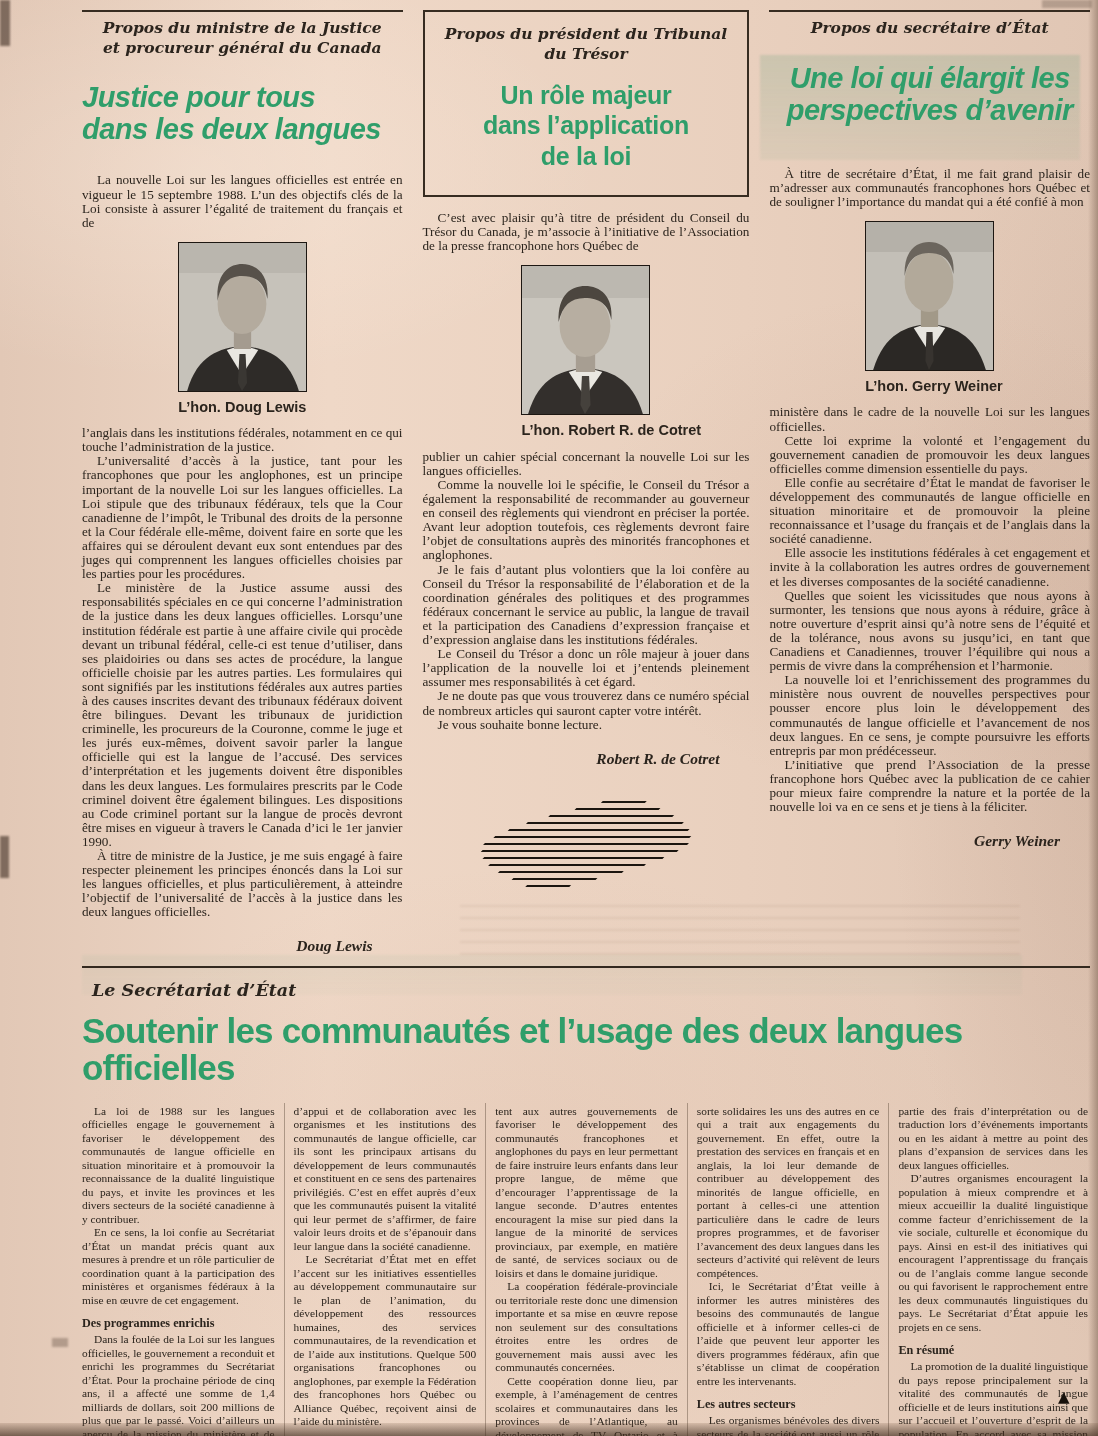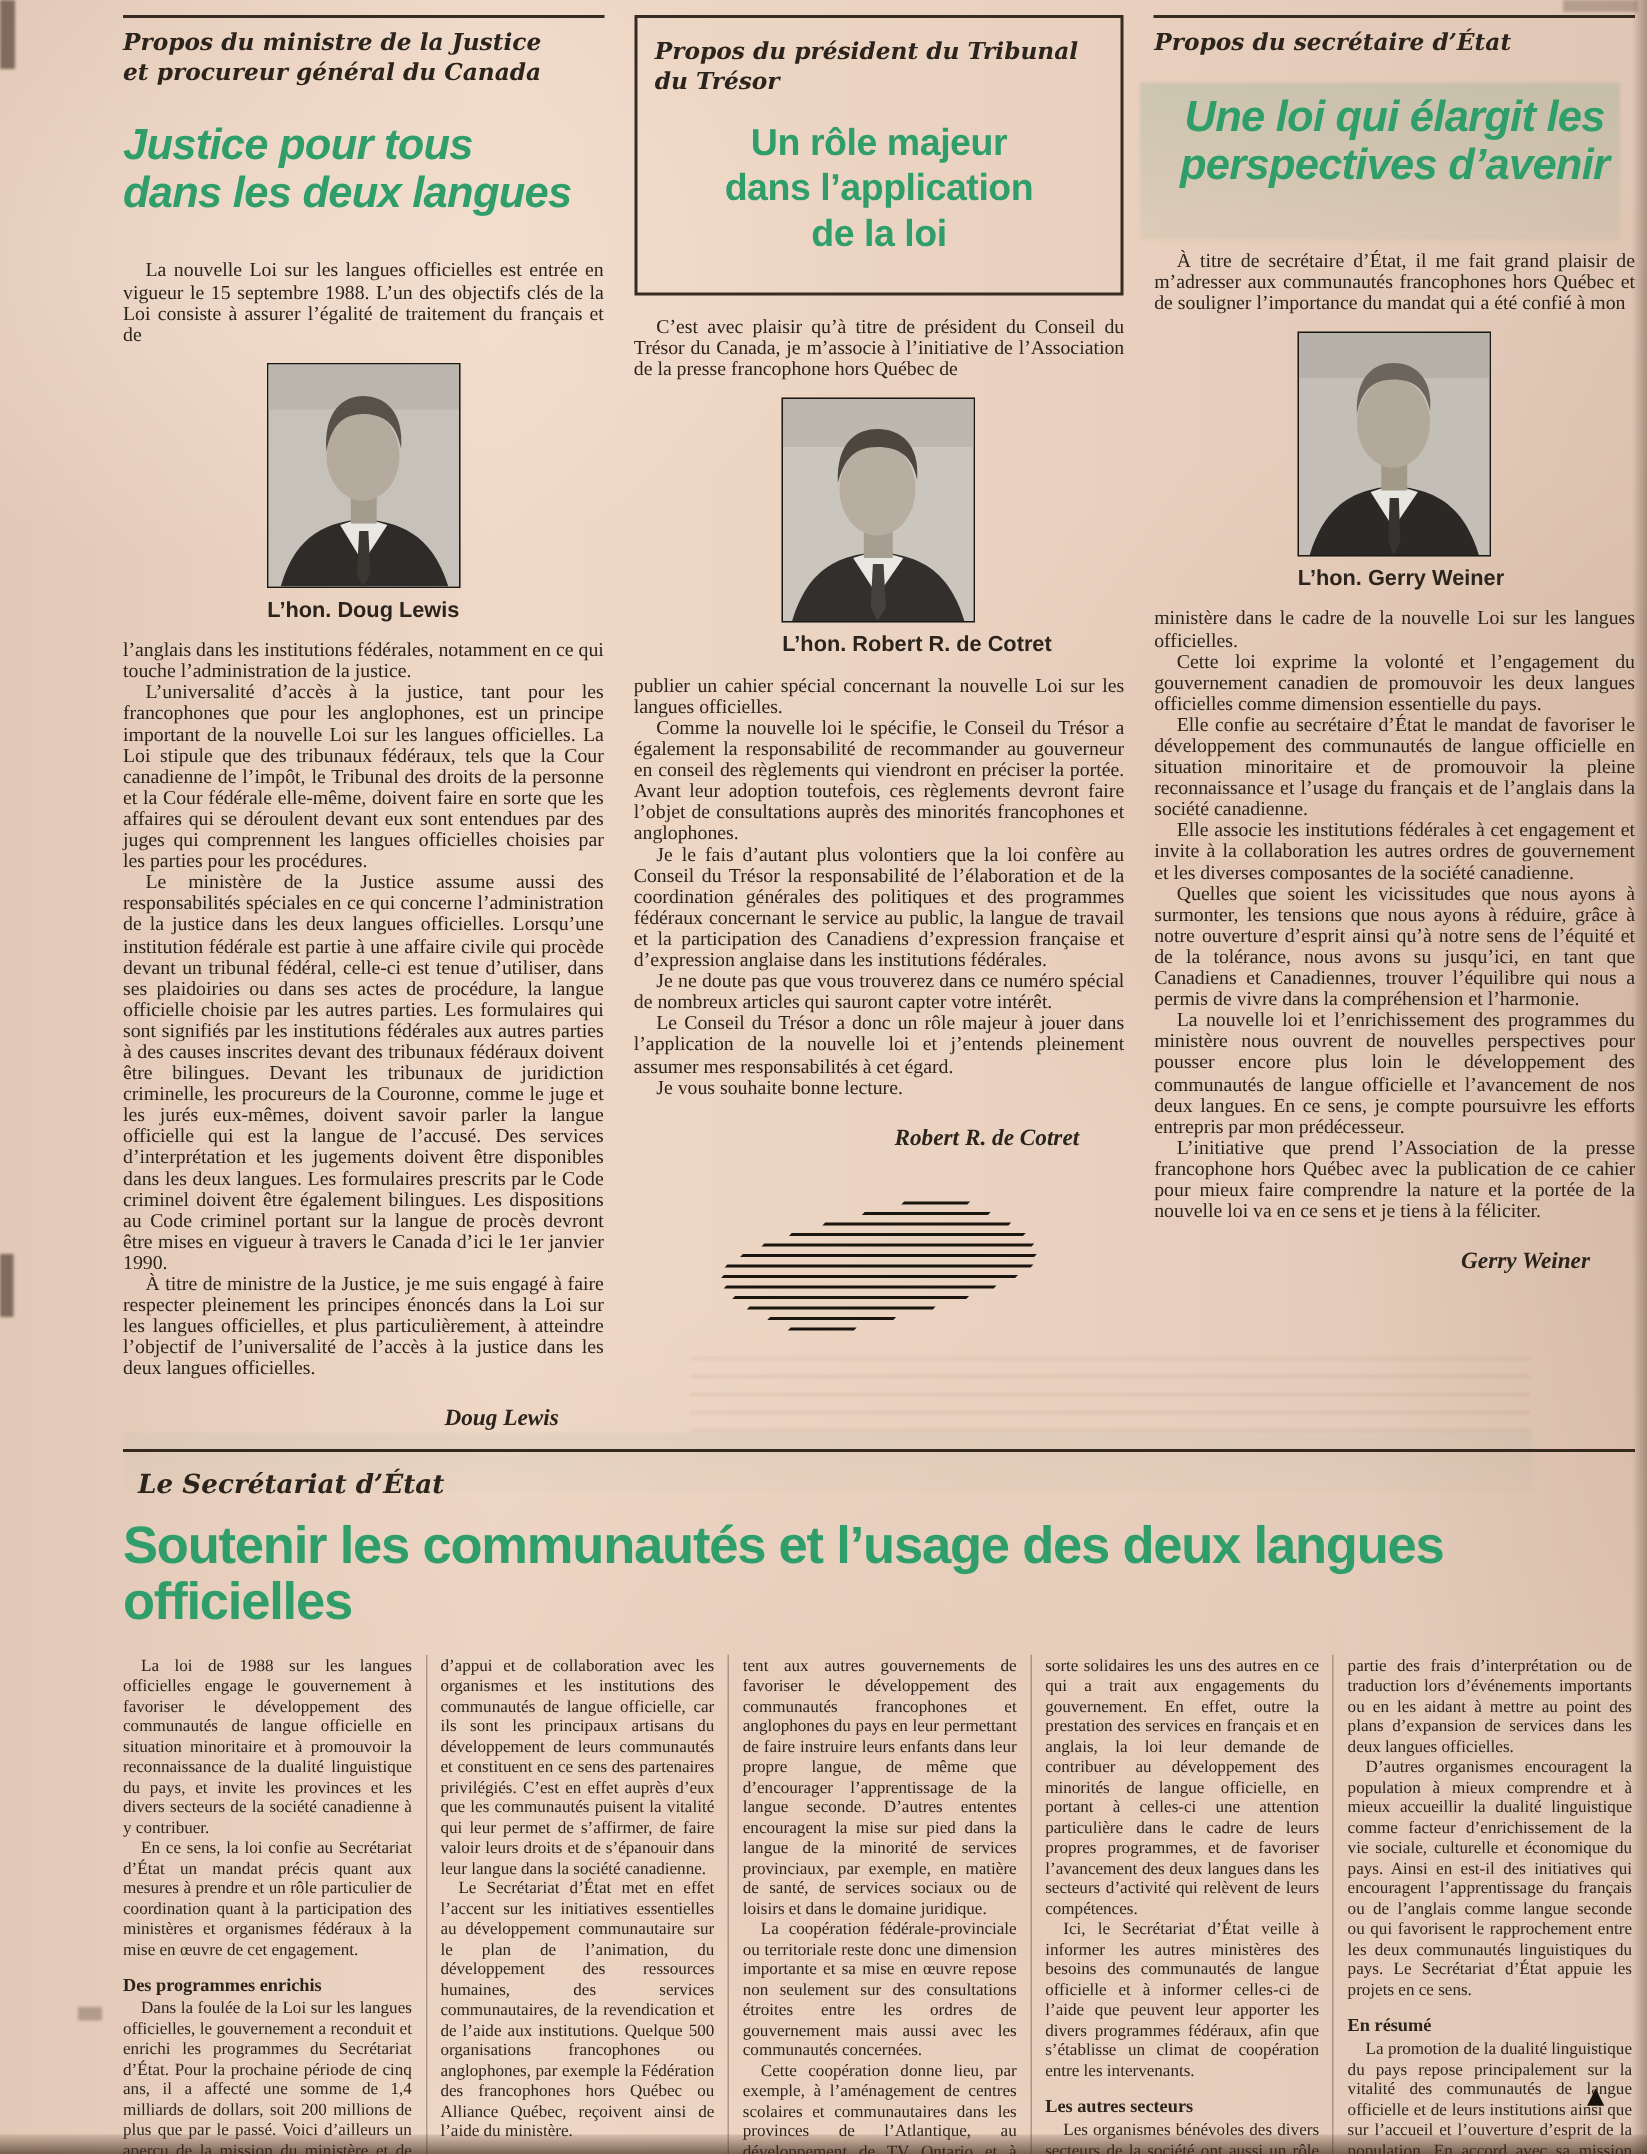--- a/index.html
+++ b/index.html
@@ -19,21 +19,21 @@
       radial-gradient(ellipse 300px 900px at 100% 50%, rgba(150,110,90,.14), transparent 70%),
       linear-gradient(90deg,#e2c8b6,#efd8c7 30%,#e9d0be 68%,#e0c6b4);
     font-family:"Liberation Serif", serif;
   }
   .content{position:absolute; left:82px; right:8px; top:10px;}
 
   
   .top-grid{display:grid; grid-template-columns:1fr 1.02fr 1fr; gap:0 20px;}
   .kicker{
     font:italic bold 15.5px/1.28 "DejaVu Serif", serif;
-    white-space:pre-line; padding-top:6px;
+    white-space:pre-line; padding-top:6px;text-align:center;
   }
   .ruled-top{border-top:2px solid #372c21;}
   .headline{
     color:var(--green); font-family:"Liberation Sans", sans-serif;
     font-weight:bold; white-space:pre-line; letter-spacing:-.5px;
   }
   .hl-left{font-style:italic; font-size:29px; line-height:1.1; margin:24px 0 28px;}
   .hl-right{font-style:italic; font-size:29px; line-height:1.12; margin:24px 0 40px;text-align:center;}
   .center-box{border:2px solid #372c21; padding:6px 12px 24px; margin-bottom:14px;}
   .hl-center{font-size:25px; line-height:1.22; text-align:center; margin-top:16px; letter-spacing:-.3px;}
@@ -154,22 +154,22 @@
             <rect x="53" y="85" width="19" height="21" fill="#a79e92"></rect>
             <ellipse cx="62" cy="60" rx="25" ry="31" fill="#b7aea1"></ellipse>
             <path d="M36,56 C35,28 49,20 62,20 C77,20 90,30 88,54 C85,38 76,32 62,32 C47,32 40,40 36,56 Z" fill="#4c463f"></path>
           </svg>
           <figcaption>L’hon. Robert R. de Cotret</figcaption>
         </figure>
         <div class="article-body">
             <p class="cont">publier un cahier spécial concernant la nouvelle Loi sur les langues officielles.</p>
             <p>Comme la nouvelle loi le spécifie, le Conseil du Trésor a également la responsabilité de recommander au gouverneur en conseil des règlements qui viendront en préciser la portée.  Avant leur adoption toutefois, ces règlements devront faire l’objet de consultations auprès des minorités francophones et anglophones.</p>
             <p>Je le fais d’autant plus volontiers que la loi confère au Conseil du Trésor la responsabilité de l’élaboration et de la coordination générales des politiques et des programmes fédéraux concernant le service au public, la langue de travail et la participation des Canadiens d’expression française et d’expression anglaise dans les institutions fédérales.</p>
+            <p>Le Conseil du Trésor a donc un rôle majeur à jouer dans l’application de la nouvelle loi et j’entends pleinement assumer mes responsabilités à cet égard.</p>
             <p>Je ne doute pas que vous trouverez dans ce numéro spécial de nombreux articles qui sauront capter votre intérêt.</p>
-            <p>Le Conseil du Trésor a donc un rôle majeur à jouer dans l’application de la nouvelle loi et j’entends pleinement assumer mes responsabilités à cet égard.</p>
             <p>Je vous souhaite bonne lecture.</p>
           </div>
         <div class="signature">Robert R. de Cotret</div>
         <svg class="lines-art" width="250" height="92" viewBox="0 0 250 92">
           <g transform="translate(125,46) skewX(-42)" stroke="#1b150f" stroke-width="2.1">
             <line x1="-22" y1="-42" x2="22" y2="-42"></line>
             <line x1="-42" y1="-35" x2="42" y2="-35"></line>
             <line x1="-62" y1="-28" x2="62" y2="-28"></line>
             <line x1="-78" y1="-21" x2="78" y2="-21"></line>
             <line x1="-90" y1="-14" x2="90" y2="-14"></line>

